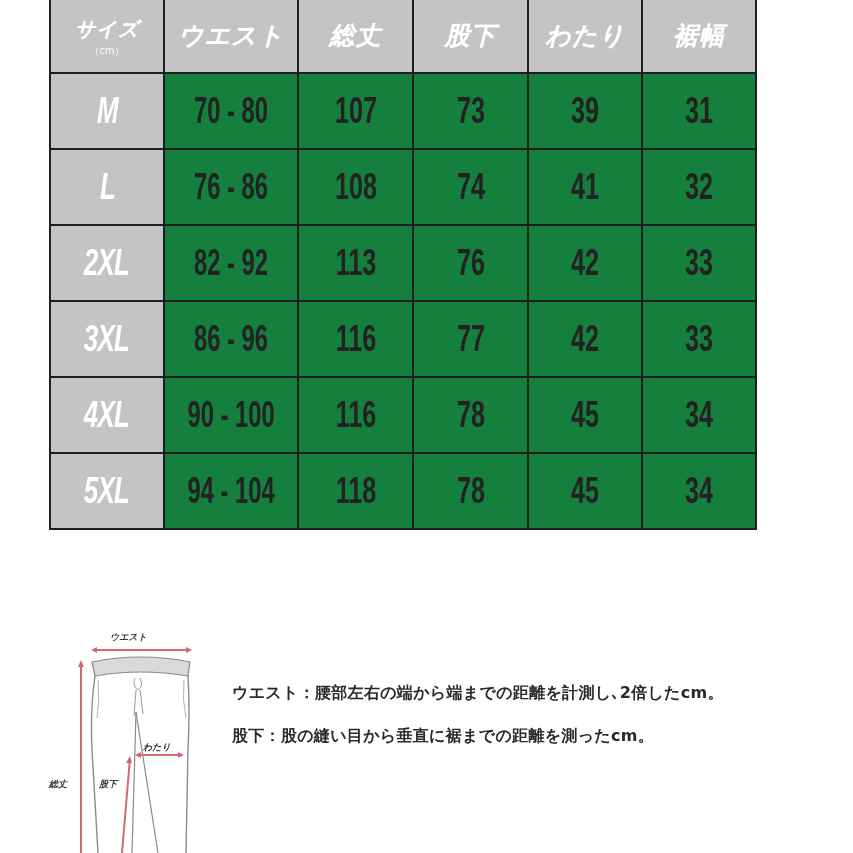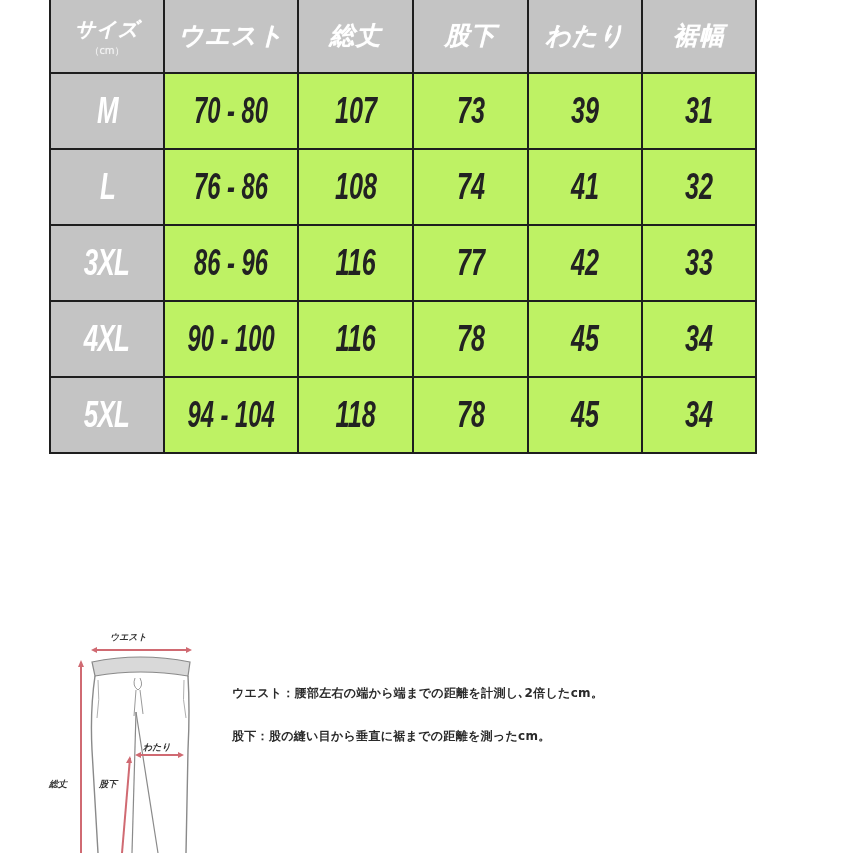--- a/index.html
+++ b/index.html
@@ -67,25 +67,24 @@
       font-style: italic;
       font-size: 36px;
       transform-origin: center;
       letter-spacing: -1px;
     }
     .size-table td.size-cell span {
       display: inline-block;
       transform: scaleX(0.72);
     }
     .size-table td.val {
-      background: #bef264;
+      background: #15803d;
       color: #222222;
       font-family: "Liberation Sans", sans-serif;
       font-weight: bold;
-      font-style: italic;
       font-size: 36px;
       letter-spacing: 0;
     }
     .size-table td.val span {
       display: inline-block;
       transform: scaleX(0.7);
       white-space: nowrap;
     }
     .size-table td.val.waist span {
       transform: scaleX(0.66);
@@ -110,21 +109,21 @@
     }
 
     
     .desc-list {
       position: absolute;
       left: 232px;
       top: 686px;
       width: 520px;
     }
     .desc-item {
-      font-size: 12px;
+      font-size: 16px;
       font-weight: bold;
       color: #2a2a2a;
       height: 14px;
       line-height: 14px;
       white-space: nowrap;
       margin-bottom: 29px;
       letter-spacing: 0.3px;
     }
     .desc-item:nth-child(2) { margin-bottom: 29px; }
     .desc-item:nth-child(3) { margin-bottom: 28px; }
@@ -166,20 +165,28 @@
   <tr class="row">
     <td class="size-cell"><span>L</span></td>
     <td class="val waist"><span>76 - 86</span></td>
     <td class="val"><span>108</span></td>
     <td class="val"><span>74</span></td>
     <td class="val"><span>41</span></td>
     <td class="val"><span>32</span></td>
   </tr>
 
 
+  <tr class="row">
+    <td class="size-cell"><span>2XL</span></td>
+    <td class="val waist"><span>82 - 92</span></td>
+    <td class="val"><span>113</span></td>
+    <td class="val"><span>76</span></td>
+    <td class="val"><span>42</span></td>
+    <td class="val"><span>33</span></td>
+  </tr>
 
   <tr class="row">
     <td class="size-cell"><span>3XL</span></td>
     <td class="val waist"><span>86 - 96</span></td>
     <td class="val"><span>116</span></td>
     <td class="val"><span>77</span></td>
     <td class="val"><span>42</span></td>
     <td class="val"><span>33</span></td>
   </tr>
 

